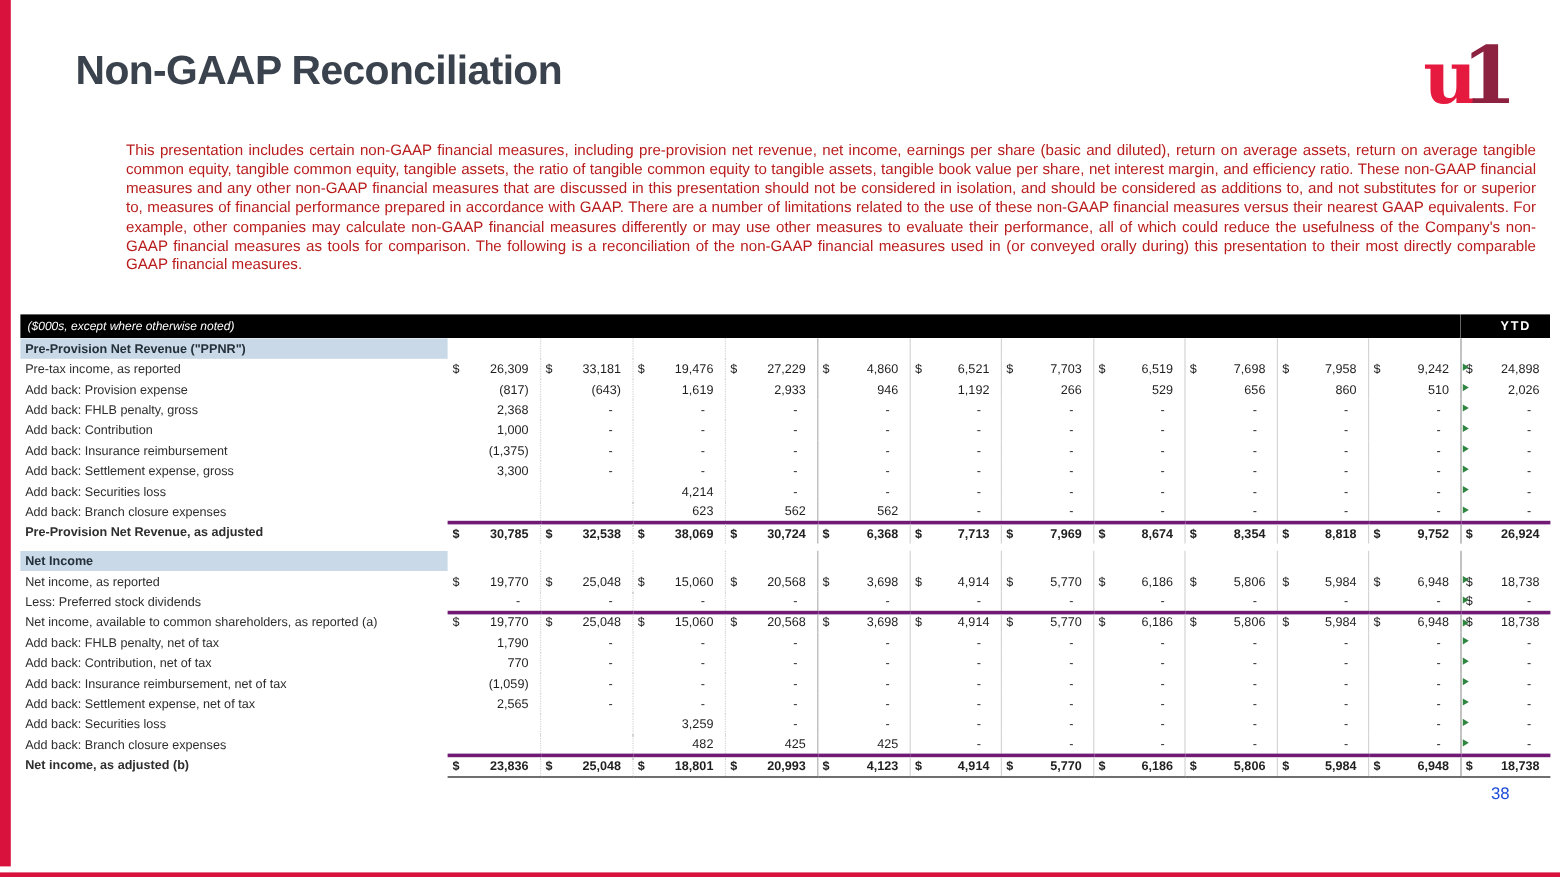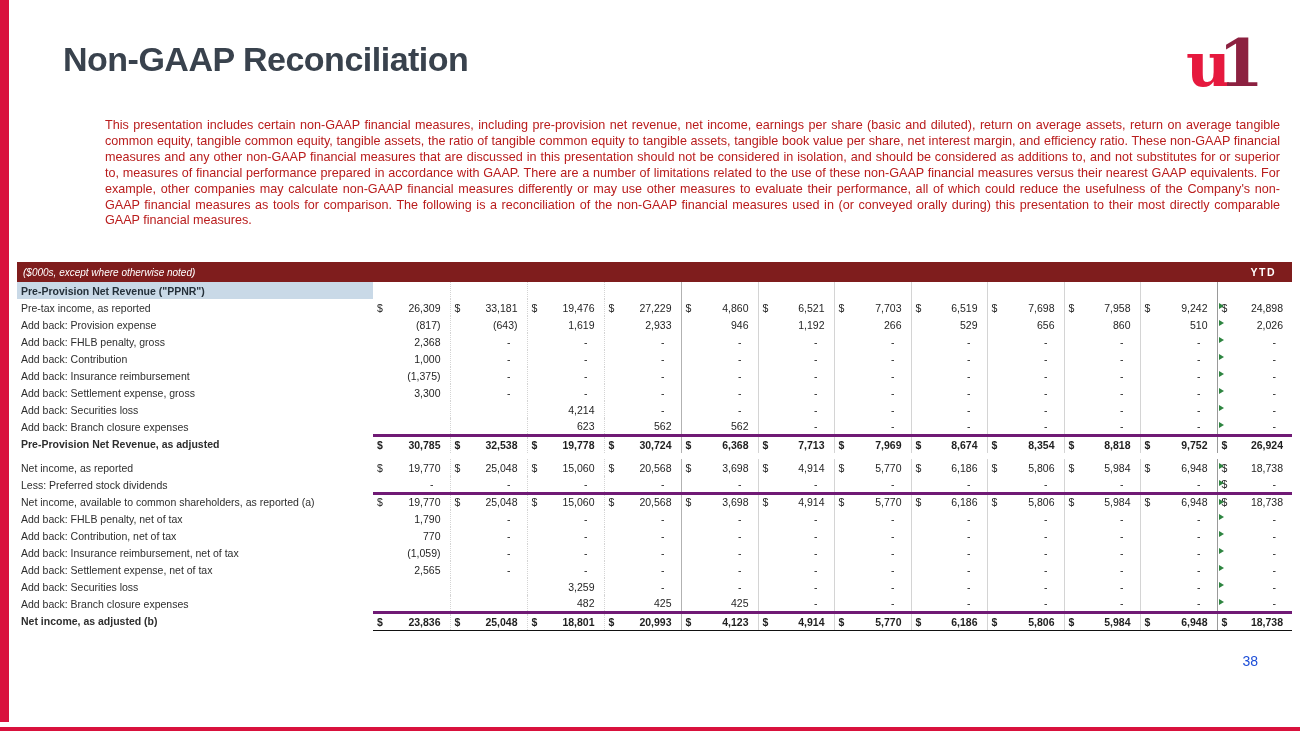--- a/index.html
+++ b/index.html
@@ -23,21 +23,21 @@
   .intro {
     position:absolute; left:63px; top:118px; width:1175px;
     font-size:12.6px; line-height:15.9px; color:#b91c1c; text-align:justify;margin-left:42px;
   }
 
   .table-wrap { position:absolute; left:17px; top:262px; width:1275px; }
   table { border-collapse:collapse; table-layout:fixed; width:1275px; font-size:10.5px; color:#1f1f1f; }
   td { white-space:nowrap; overflow:hidden; vertical-align:middle; }
 
   
-  thead td { background:#7f1d1d; color:#ffffff; border-left:none; }
+  thead td { background:#000000; color:#ffffff; border-left:none; }
   .hdr-a { height:20px; }
   .hdr-b { height:19px; }
   .units { font-style:italic; font-size:10px; padding-left:6px; }
   .ytd-label { font-weight:bold; text-align:right; padding-right:16px; letter-spacing:1.5px; font-size:10.5px; }
   .hdr-b td { font-weight:bold; text-align:right; padding-right:9px; font-size:10.5px; }
   .hdr-b td.wline { border-top:1px solid #ffffff; }
   .hdr-b td.qfirst { border-left:2px solid #ffffff; }
 
   
   tbody tr { height:17px; }
@@ -240,33 +240,48 @@
           <td class="num qcol uline dash"><span class="val">-</span></td>
           <td class="num qcol uline dash"><span class="val">-</span></td>
           <td class="num qcol uline dash"><span class="val">-</span></td>
           <td class="num qcol uline dash"><span class="val">-</span></td>
           <td class="num ytdcol uline dash"><span class="val">-</span><span class="flag"></span></td>
         </tr>
         <tr class="total-row">
           <td class="label">Pre-Provision Net Revenue, as adjusted</td>
           <td class="num ycol"><span class="cur">$</span><span class="val">30,785</span></td>
           <td class="num ycol ysep"><span class="cur">$</span><span class="val">32,538</span></td>
-          <td class="num ycol ysep"><span class="cur">$</span><span class="val">19,778</span></td>
+          <td class="num ycol ysep"><span class="cur">$</span><span class="val">38,069</span></td>
           <td class="num ycol ysep"><span class="cur">$</span><span class="val">30,724</span></td>
           <td class="num qcol qfirst"><span class="cur">$</span><span class="val">6,368</span></td>
           <td class="num qcol"><span class="cur">$</span><span class="val">7,713</span></td>
           <td class="num qcol"><span class="cur">$</span><span class="val">7,969</span></td>
           <td class="num qcol"><span class="cur">$</span><span class="val">8,674</span></td>
           <td class="num qcol"><span class="cur">$</span><span class="val">8,354</span></td>
           <td class="num qcol"><span class="cur">$</span><span class="val">8,818</span></td>
           <td class="num qcol"><span class="cur">$</span><span class="val">9,752</span></td>
           <td class="num ytdcol"><span class="cur">$</span><span class="val">26,924</span></td>
         </tr>
         <tr class="spacer-row">
           <td colspan="13"></td>
+        </tr>
+        <tr class="section-row">
+          <td class="label section-label">Net Income</td>
+          <td class="ycol"></td>
+          <td class="ycol ysep"></td>
+          <td class="ycol ysep"></td>
+          <td class="ycol ysep"></td>
+          <td class="qcol qfirst"></td>
+          <td class="qcol"></td>
+          <td class="qcol"></td>
+          <td class="qcol"></td>
+          <td class="qcol"></td>
+          <td class="qcol"></td>
+          <td class="qcol"></td>
+          <td class="ytdcol"></td>
         </tr>
         <tr>
           <td class="label">Net income, as reported</td>
           <td class="num ycol"><span class="cur">$</span><span class="val">19,770</span></td>
           <td class="num ycol ysep"><span class="cur">$</span><span class="val">25,048</span></td>
           <td class="num ycol ysep"><span class="cur">$</span><span class="val">15,060</span></td>
           <td class="num ycol ysep"><span class="cur">$</span><span class="val">20,568</span></td>
           <td class="num qcol qfirst"><span class="cur">$</span><span class="val">3,698</span></td>
           <td class="num qcol"><span class="cur">$</span><span class="val">4,914</span></td>
           <td class="num qcol"><span class="cur">$</span><span class="val">5,770</span></td>

